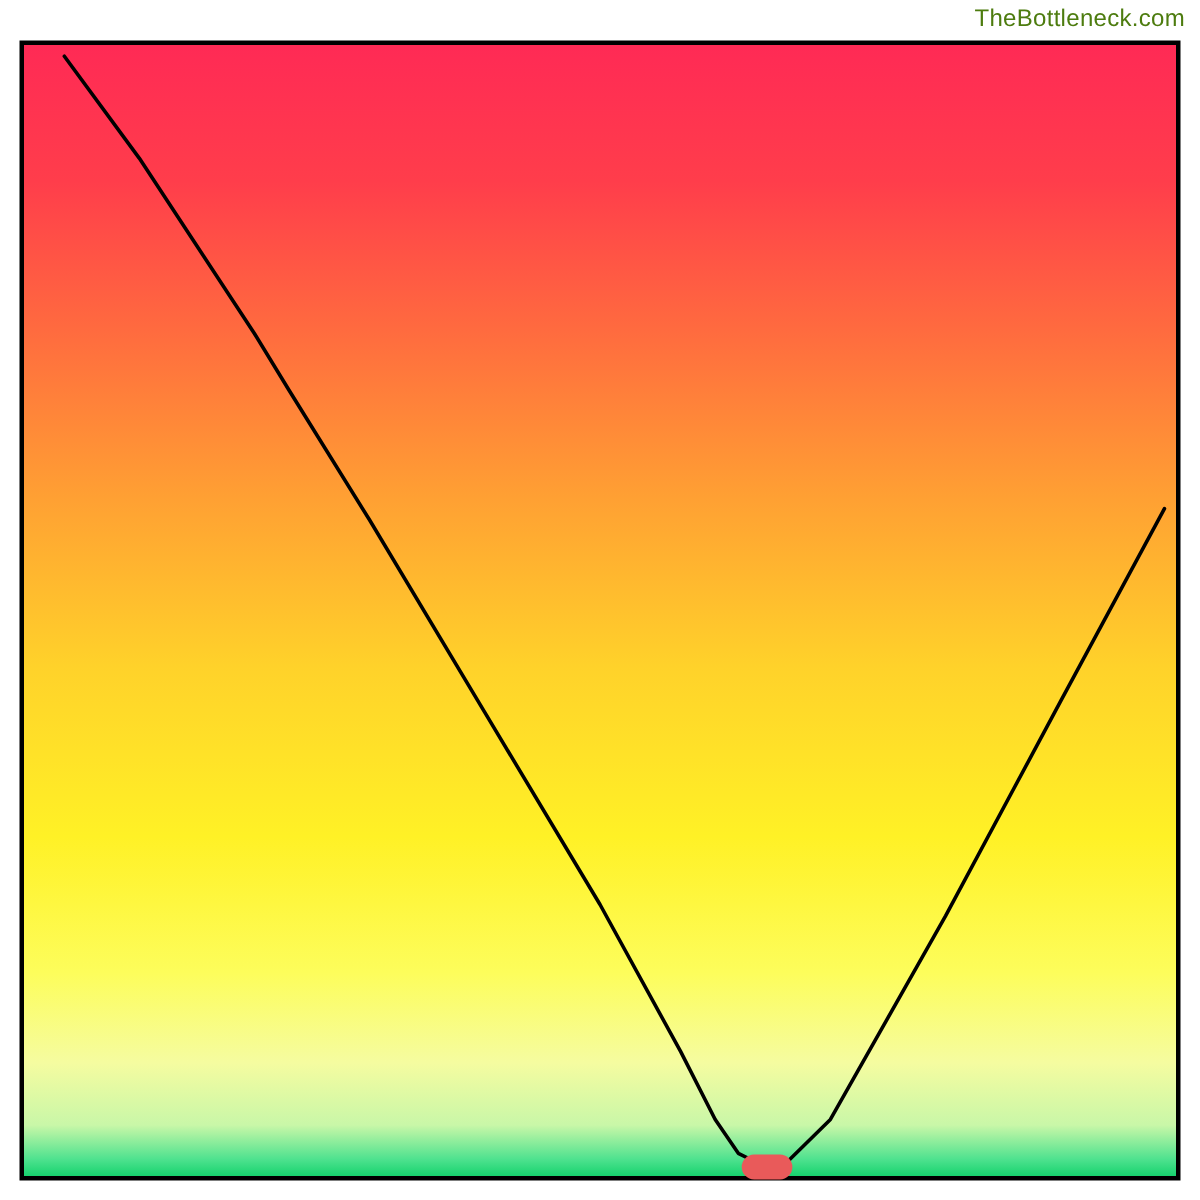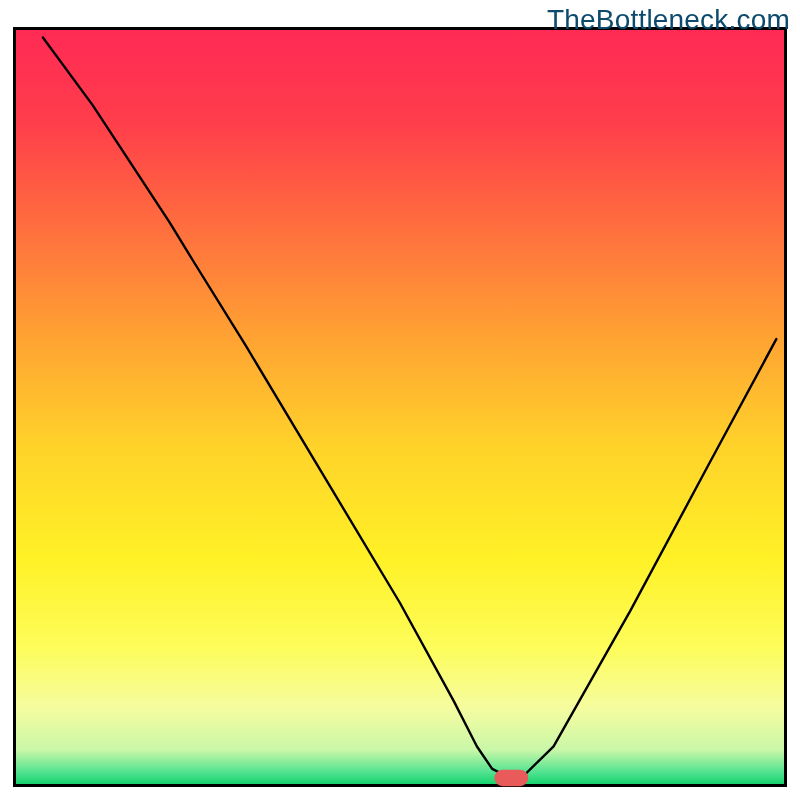--- a/index.html
+++ b/index.html
@@ -12,23 +12,23 @@
   }
   .chart-container {
     position: relative;
     width: 800px;
     height: 800px;
   }
   .watermark {
     position: absolute;
     top: 4px;
     right: 10px;
-    font-size: 28px;
+    font-size: 16px;
     font-weight: 400;
-    color: #0c4a6e;
+    color: #4d7c0f;
     letter-spacing: 0.2px;
     z-index: 10;
   }
   svg.plot {
     position: absolute;
     top: 0;
     left: 0;
   }
 </style>
 </head>

